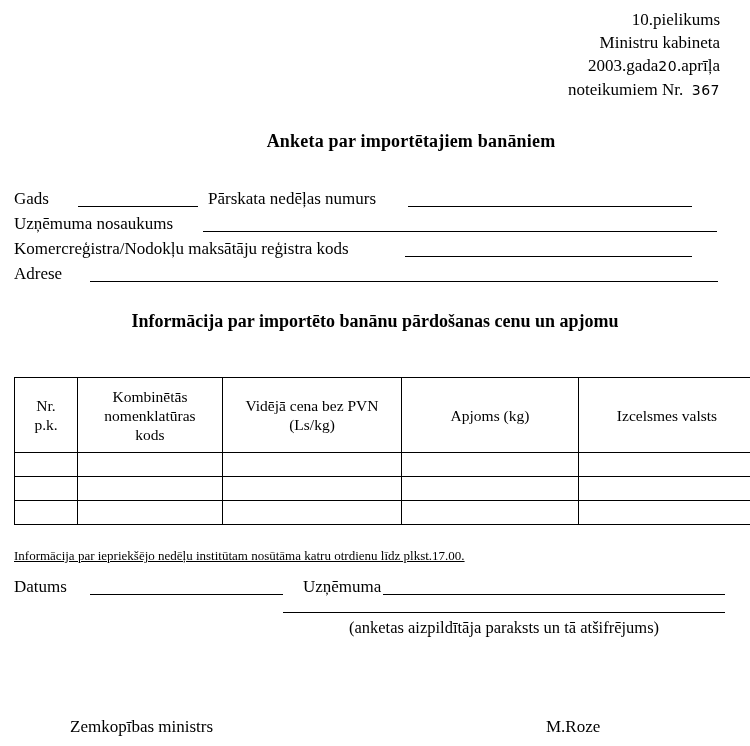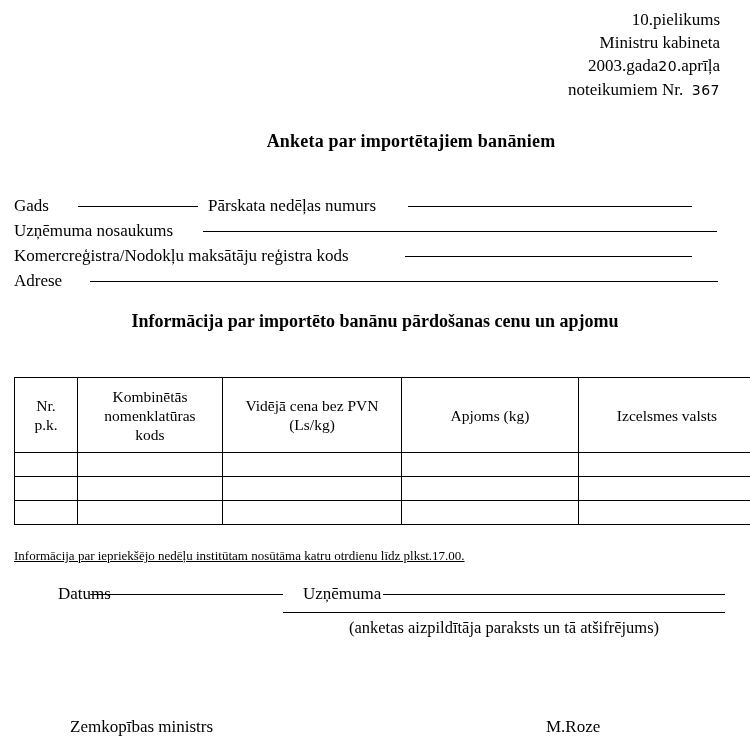--- a/index.html
+++ b/index.html
@@ -68,21 +68,21 @@
   .field-row {
     position: absolute;
     left: 0;
     width: 750px;
     height: 26px;
     font-size: 17px;
   }
   .field-label {
     position: absolute;
     white-space: nowrap;
-    top: 12px;
+    top: 5px;
   }
   .rule {
     position: absolute;
     border-bottom: 1.6px solid #000;
     height: 0;
   }
 
   
   .data-table {
     position: absolute;
@@ -236,21 +236,21 @@
         <td></td>
         <td></td>
         <td></td>
       </tr>
     </tbody>
   </table>
 
   <div class="note-line">Informācija par iepriekšējo nedēļu institūtam nosūtāma katru otrdienu līdz plkst.17.00.</div>
 
   <div class="field-row" style="top:572px;">
-    <span class="field-label" style="left:14px;margin-left:44px;">Datums</span>
+    <span class="field-label" style="left:14px;">Datums</span>
     <span class="rule" style="left:90px; top:22px; width:193px;"></span>
     <span class="field-label" style="left:303px;">Uzņēmuma</span>
     <span class="rule" style="left:383px; top:22px; width:342px;"></span>
   </div>
 
   <span class="rule" style="left:283px; top:612px; width:442px;"></span>
   <div class="sig-caption">(anketas aizpildītāja paraksts un tā atšifrējums)</div>
 
   <div class="footer-row">
     <span class="footer-minister">Zemkopības ministrs</span>

